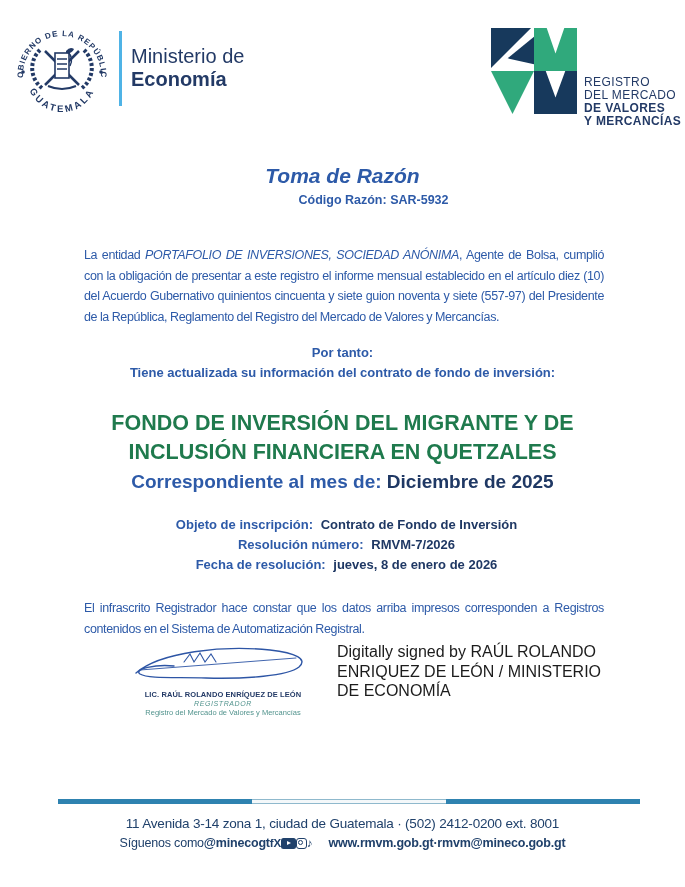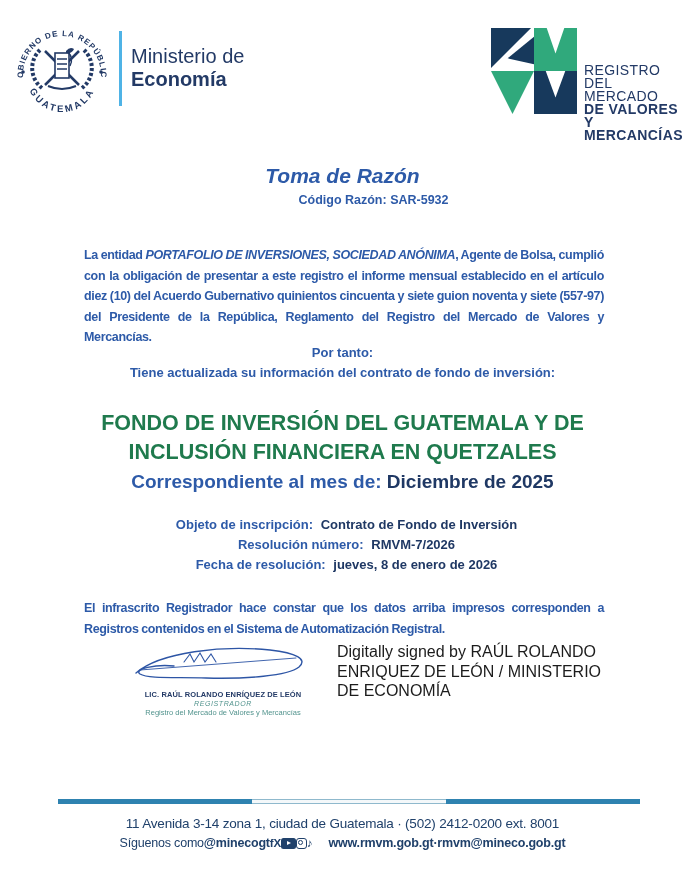--- a/index.html
+++ b/index.html
@@ -8,31 +8,31 @@
     margin:0 auto;overflow:hidden;
     font-family:"Liberation Sans",sans-serif;
   }
   
   .seal{position:absolute;left:16px;top:20px;}
   .hdr-divider{position:absolute;left:119px;top:31px;width:3px;height:75px;background:#4fb3e6;}
   .ministry{position:absolute;left:131px;top:45px;color:#233a66;font-size:20px;line-height:23px;}
   .ministry .l1{font-weight:400;}
   .ministry .l2{font-weight:700;}
   .rmvm-mark{position:absolute;left:491px;top:28px;}
-  .rmvm-text{position:absolute;left:584px;top:64px;color:#233a66;font-size:14px;line-height:13px;letter-spacing:.4px;}
+  .rmvm-text{position:absolute;left:584px;top:76px;color:#233a66;font-size:12px;line-height:13px;letter-spacing:.4px;}
   .rmvm-text .b{font-weight:700;}
   
   .doc-title{position:absolute;left:0;top:164px;width:685px;text-align:center;
     color:#2d5aa8;font-size:21px;font-weight:700;font-style:italic;}
   .doc-code{position:absolute;left:0;top:193px;width:685px;text-align:center;
     color:#2d5aa8;font-size:12.5px;font-weight:700;padding-left:31px;}
   
   .blue{color:#2d5aa8;}
   .dark{color:#1f3864;}
-  .para{position:absolute;left:84px;width:520px;color:#2d5aa8;font-weight:700;
+  .para{position:absolute;left:84px;width:520px;color:#2d5aa8;font-weight:400;
     font-size:12.5px;line-height:20.5px;text-align:justify;letter-spacing:-.35px;word-spacing:-.4px;}
   .p-main{top:245px;}
   .p-cert{top:598px;}
   .entity-italic{font-style:italic;}
   .centerline{position:absolute;left:0;width:685px;text-align:center;font-weight:700;font-size:13px;color:#2d5aa8;}
   .por-tanto{top:345px;}
   .updated{top:365px;}
   .fund-title{position:absolute;left:0;top:409px;width:685px;text-align:center;
     color:#1f7a4d;font-size:21.5px;font-weight:700;line-height:29px;}
   .month-line{top:471px;font-size:19px;}
@@ -120,21 +120,21 @@
 
   <div class="doc-title">Toma de Razón</div>
   <div class="doc-code">Código Razón: SAR-5932</div>
 
   <div class="para p-main"><span>La entidad </span><span class="entity-italic">PORTAFOLIO DE INVERSIONES, SOCIEDAD ANÓNIMA</span><span>, Agente de Bolsa, cumplió con la obligación de presentar a este registro el informe mensual establecido en el artículo diez (10) del Acuerdo Gubernativo quinientos cincuenta y siete guion noventa y siete (557-97) del Presidente de la República, Reglamento del Registro del Mercado de Valores y Mercancías.</span></div>
 
   <div class="centerline por-tanto">Por tanto:</div>
   <div class="centerline updated">Tiene actualizada su información del contrato de fondo de inversión:</div>
 
   <div class="fund-title">
-    <div>FONDO DE INVERSIÓN DEL GUATEMALA Y DE</div>
+    <div>FONDO DE INVERSIÓN DEL MIGRANTE Y DE</div>
     <div>INCLUSIÓN FINANCIERA EN QUETZALES</div>
   </div>
   <div class="centerline month-line">
     <span class="blue">Correspondiente al mes de:</span>
     <span class="dark">Diciembre de 2025</span>
   </div>
 
   <div class="details">
     <div class="row">
       <span class="blue">Objeto de inscripción:</span>

